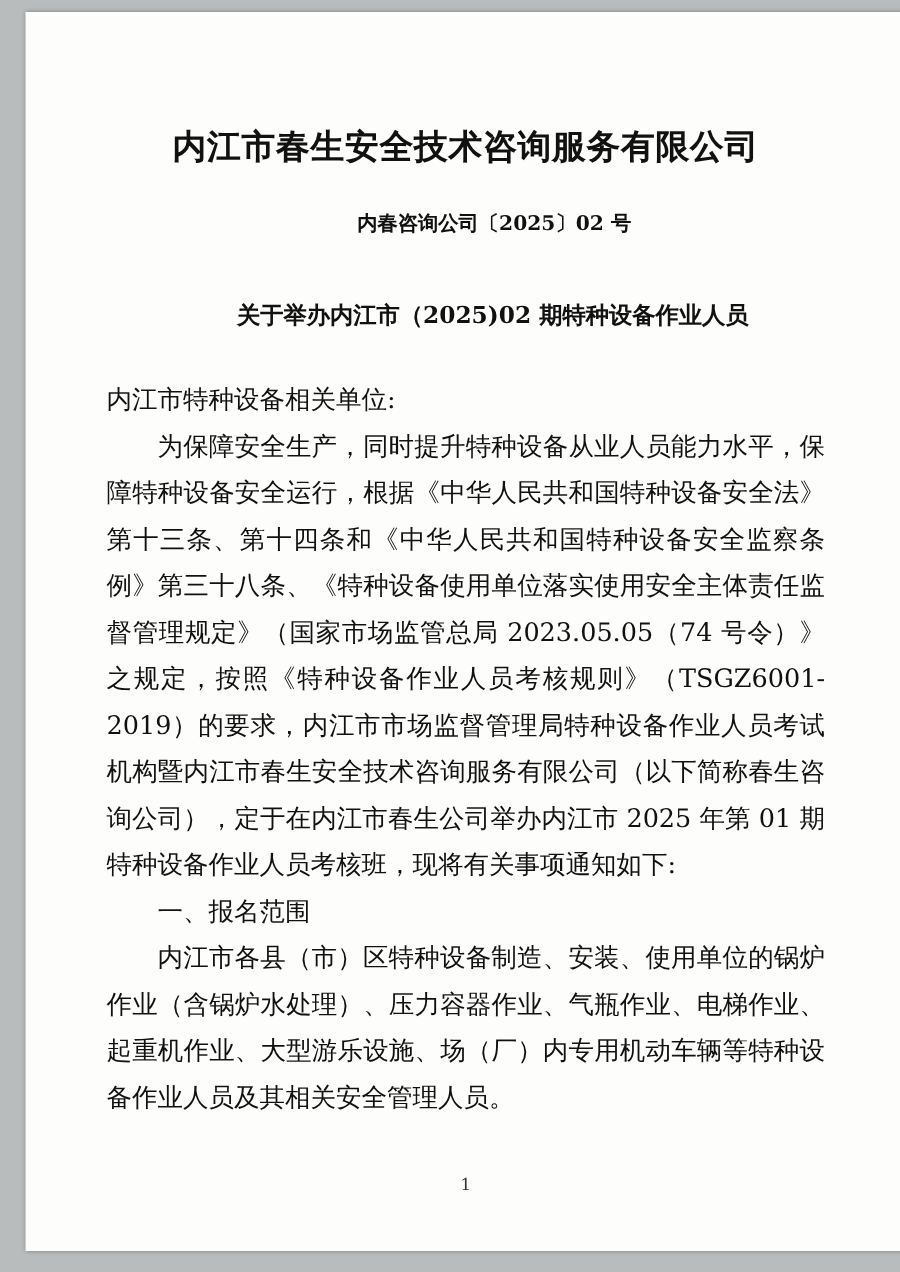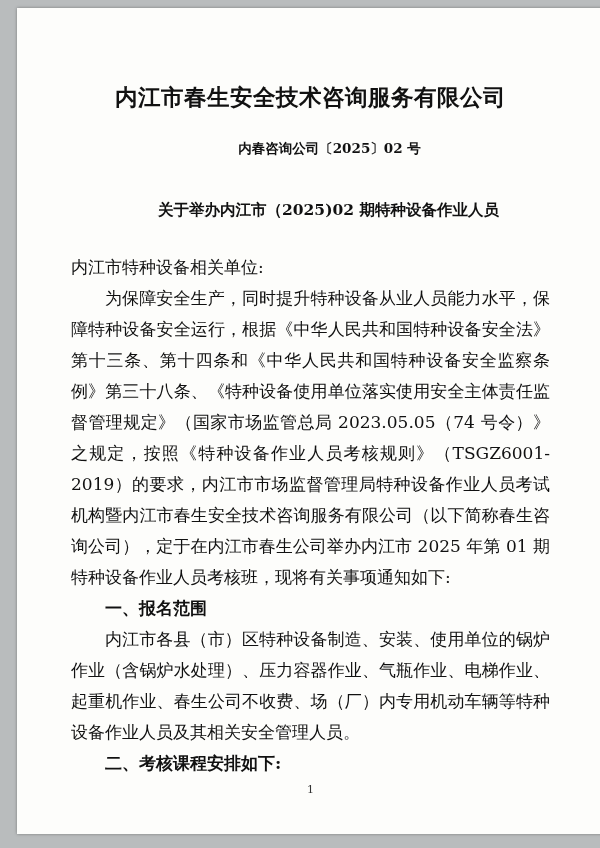--- a/index.html
+++ b/index.html
@@ -67,21 +67,21 @@
   .salutation {
     margin: 0;
   }
   .para {
     margin: 0;
     text-indent: 2em;
   }
   .heading-para {
     margin: 0;
     text-indent: 2em;
-    font-weight: bold;
+    font-weight: normal;
   }
   .pagenum {
     position: absolute;
     bottom: 38px;
     left: 0;
     width: 100%;
     text-align: center;
     font-size: 11px;
     color: #333;
   }
@@ -100,21 +100,20 @@
       <span class="subject-line">关于举办内江市（2025)02 期特种设备作业人员</span>
     </div>
 
     <div class="body">
       <p class="salutation">内江市特种设备相关单位:</p>
 
       <p class="para">为保障安全生产，同时提升特种设备从业人员能力水平，保障特种设备安全运行，根据《中华人民共和国特种设备安全法》第十三条、第十四条和《中华人民共和国特种设备安全监察条例》第三十八条、《特种设备使用单位落实使用安全主体责任监督管理规定》（国家市场监管总局 2023.05.05（74 号令）》之规定，按照《特种设备作业人员考核规则》（TSGZ6001-2019）的要求，内江市市场监督管理局特种设备作业人员考试机构暨内江市春生安全技术咨询服务有限公司（以下简称春生咨询公司），定于在内江市春生公司举办内江市 2025 年第 01 期特种设备作业人员考核班，现将有关事项通知如下:</p>
 
       <p class="heading-para">一、报名范围</p>
 
-      <p class="para">内江市各县（市）区特种设备制造、安装、使用单位的锅炉作业（含锅炉水处理）、压力容器作业、气瓶作业、电梯作业、起重机作业、春生公司不收费、场（厂）内专用机动车辆等特种设备作业人员及其相关安全管理人员。</p>
+      <p class="para">内江市各县（市）区特种设备制造、安装、使用单位的锅炉作业（含锅炉水处理）、压力容器作业、气瓶作业、电梯作业、起重机作业、大型游乐设施、场（厂）内专用机动车辆等特种设备作业人员及其相关安全管理人员。</p>
 
-      <p class="heading-para">二、考核课程安排如下:</p>
 
     </div>
 
     <div class="pagenum">1</div>
   </div>
 </div>
 
 </body></html>

